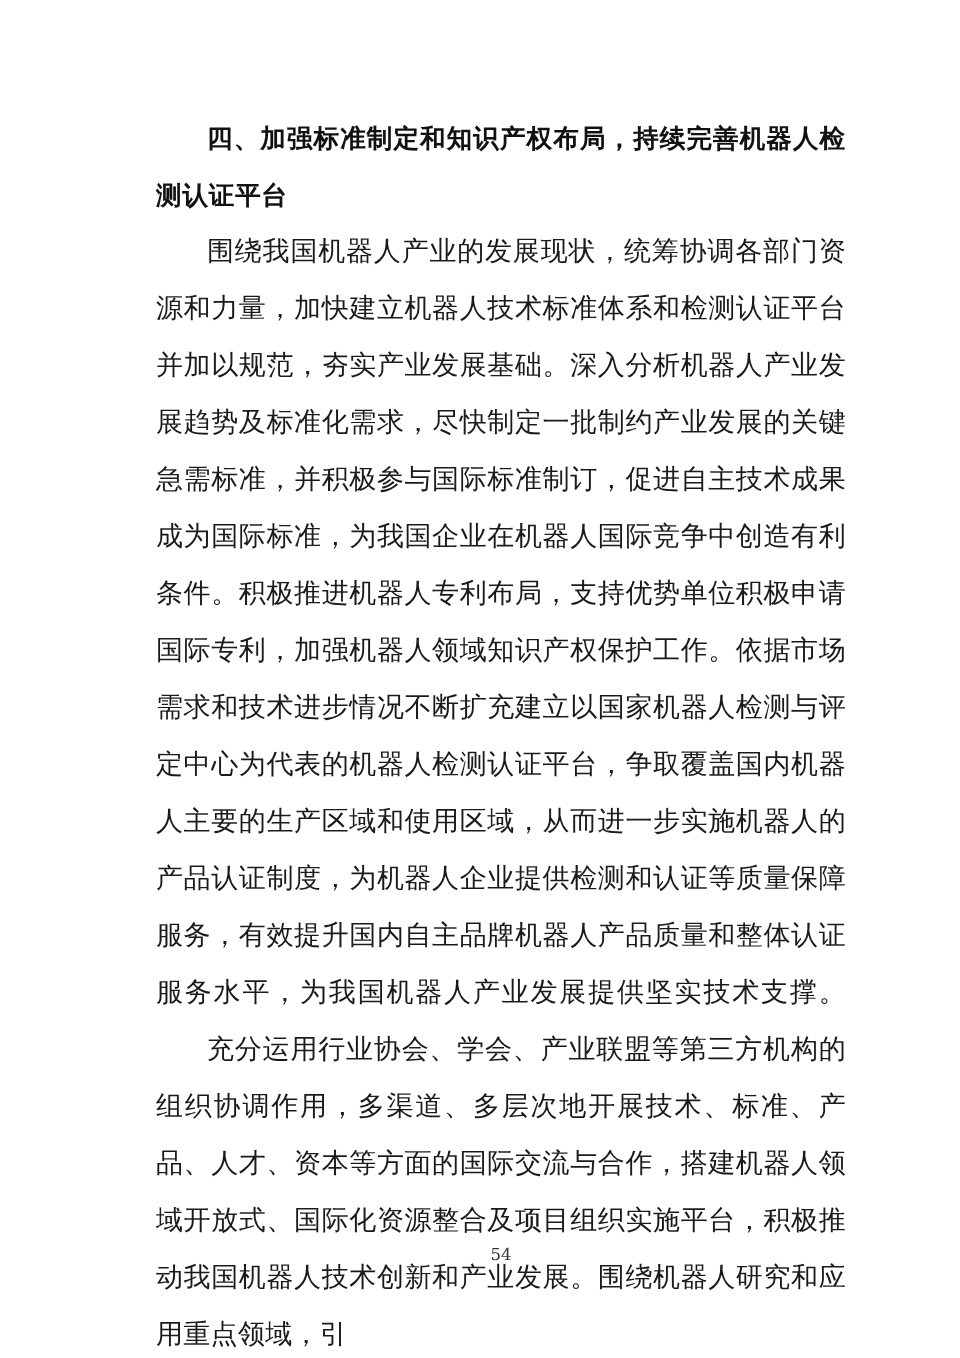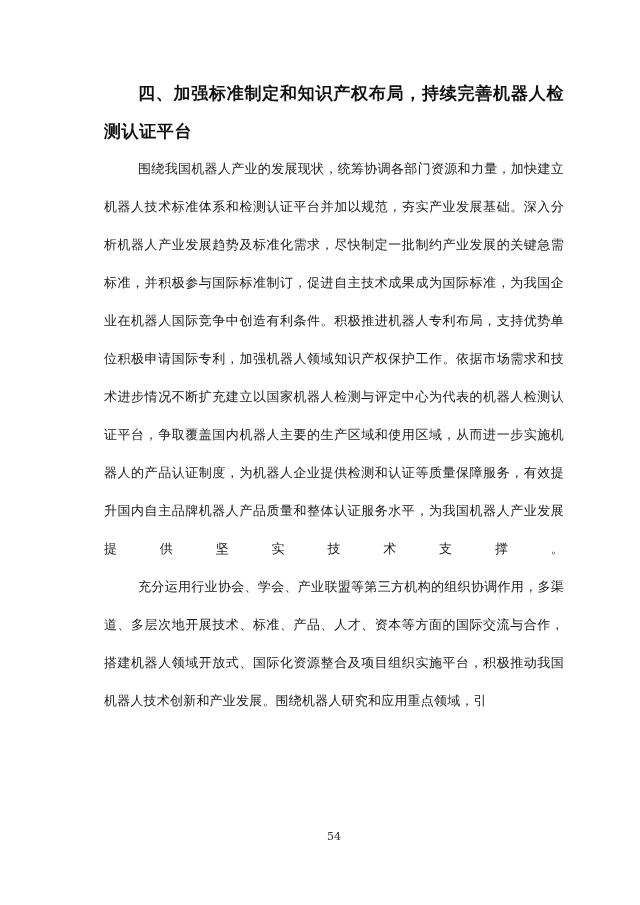--- a/index.html
+++ b/index.html
@@ -35,22 +35,22 @@
     font-size: 17px;
     line-height: 38px;
     letter-spacing: 0.6px;
     text-align: justify;
     text-align-last: left;
     color: #111111;
     margin: 0 0 0 0;
     text-indent: 34px;
   }
   .para {
-    font-family: Liberation Sans, sans-serif;
-    font-size: 13px;
+    font-family: Liberation Mono, monospace;
+    font-size: 18px;
     line-height: 38px;
     letter-spacing: 0.2px;
     text-align: justify;
     text-align-last: justify;
     color: #1a1a1a;
     margin: 0;
     text-indent: 34px;
   }
   .para.last-left {
     text-align-last: left;

